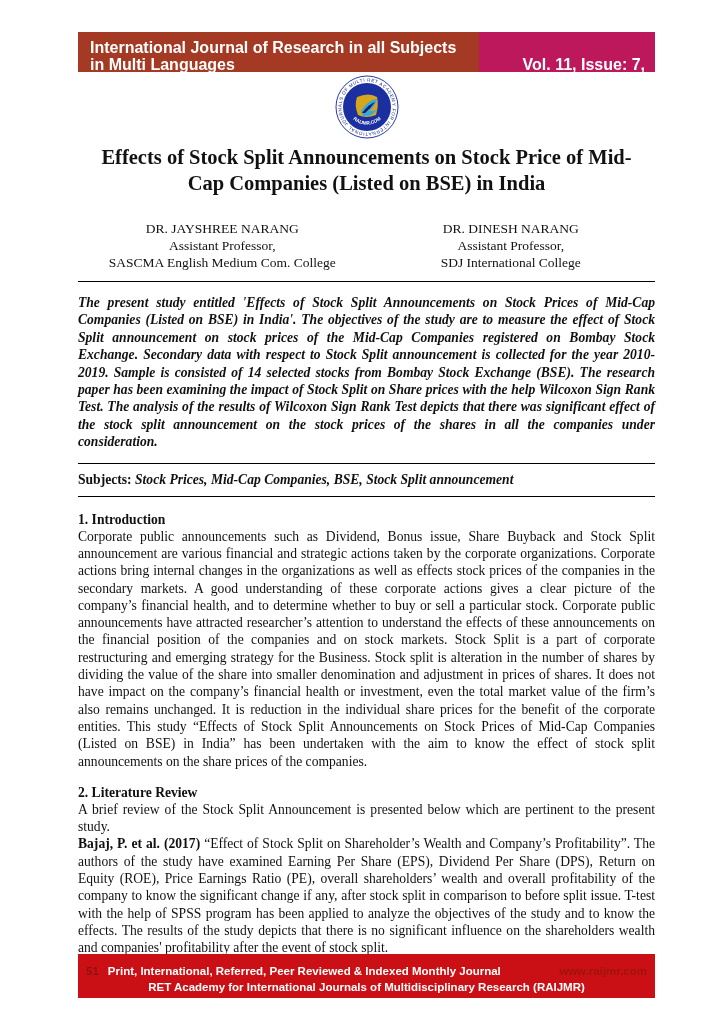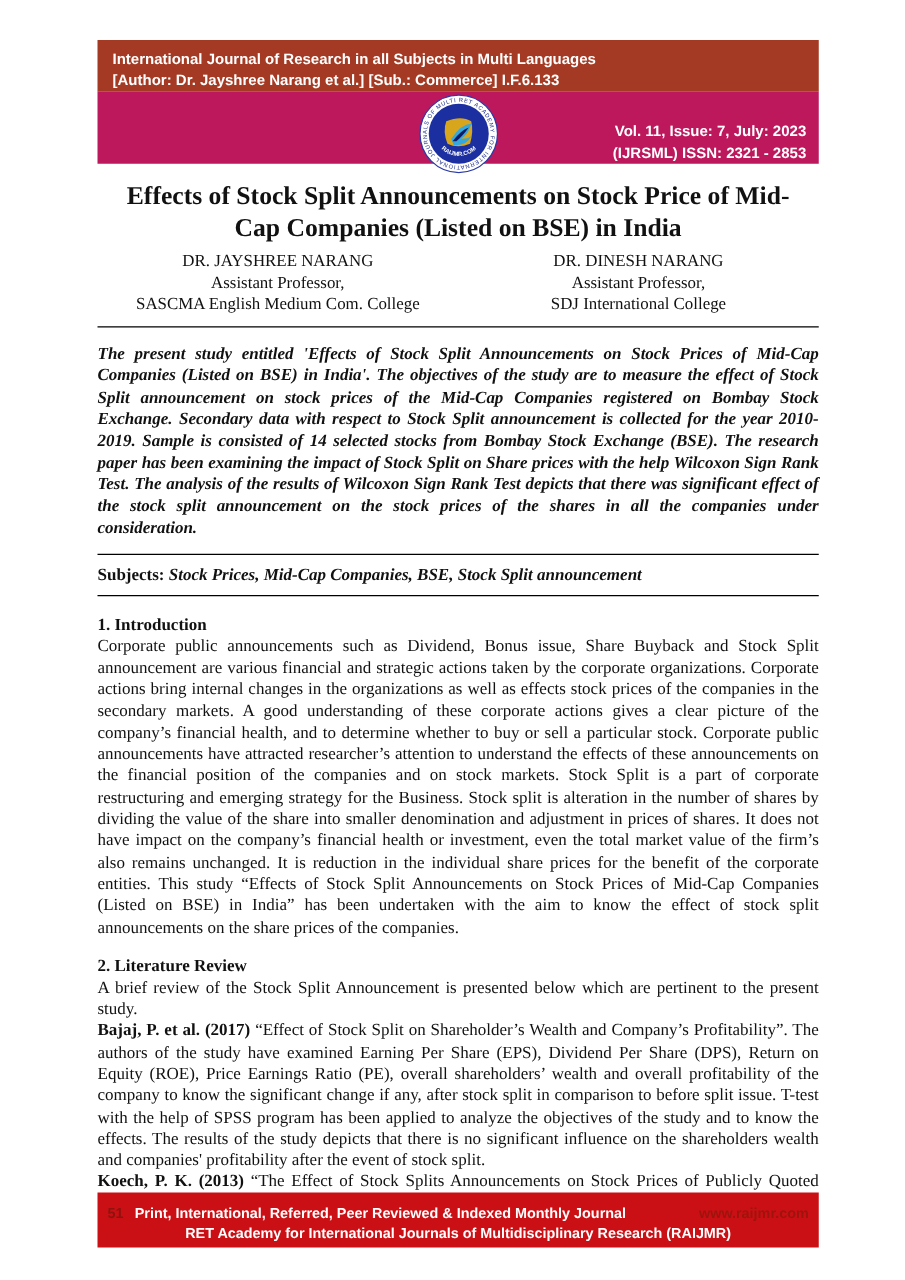--- a/index.html
+++ b/index.html
@@ -5,32 +5,32 @@
   html,body{margin:0;padding:0;}
   body{
     width:724px;height:1024px;position:relative;overflow:hidden;
     background:#ffffff;color:#111;
     font-family:"Liberation Serif", serif;
   }
   .page{padding:32px 69px 0 78px;}
 
   
   .jheader{display:flex;height:40px;font-family:"Liberation Sans", sans-serif;
-    font-weight:bold;font-size:12px;line-height:17px;color:#fff;flex-direction:column;}
+    font-weight:bold;font-size:16px;line-height:17px;color:#fff;}
   .jheader-left{background:#A43A23;flex:0 0 69.5%;box-sizing:border-box;
     padding:7px 8px 0 12px;}
   .jheader-right{background:#be185d;flex:1;box-sizing:border-box;
     text-align:right;padding:24px 10px 0 4px;}
 
   
   .logo-wrap{text-align:center;margin:3px 0 2px;height:64px;}
 
   
   .paper-title{text-align:center;font-weight:bold;font-size:20.5px;line-height:26px;margin-top:5px;}
-  .authors{display:flex;margin-top:4px;}
+  .authors{display:flex;margin-top:24px;}
   .author{flex:1;text-align:center;font-size:13.5px;line-height:17px;}
 
   .rule{border:0;border-top:1.5px solid #000;margin:10px 0 6px;}
 
   
   .abstract-head,.kw-label,.sec-head{font-weight:bold;font-size:13.6px;}
   .abstract-body{font-weight:bold;font-style:italic;font-size:13.6px;line-height:17.4px;
     text-align:justify;margin-top:12px;}
 
   .kw-rule-top{border:0;border-top:1.5px solid #000;margin:12px 0 8px;}

